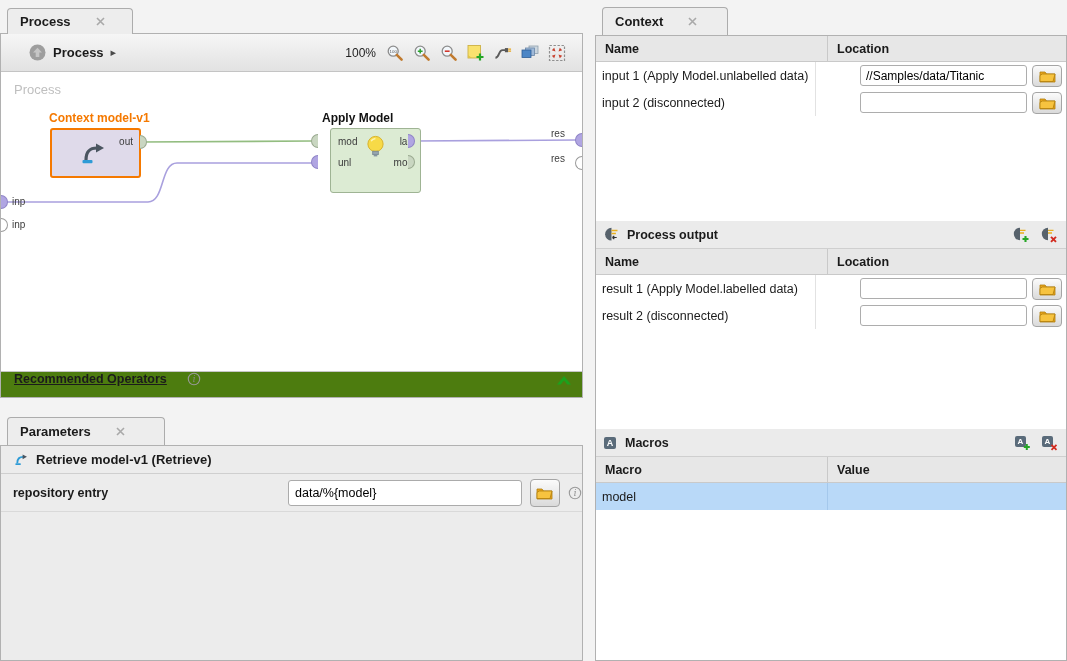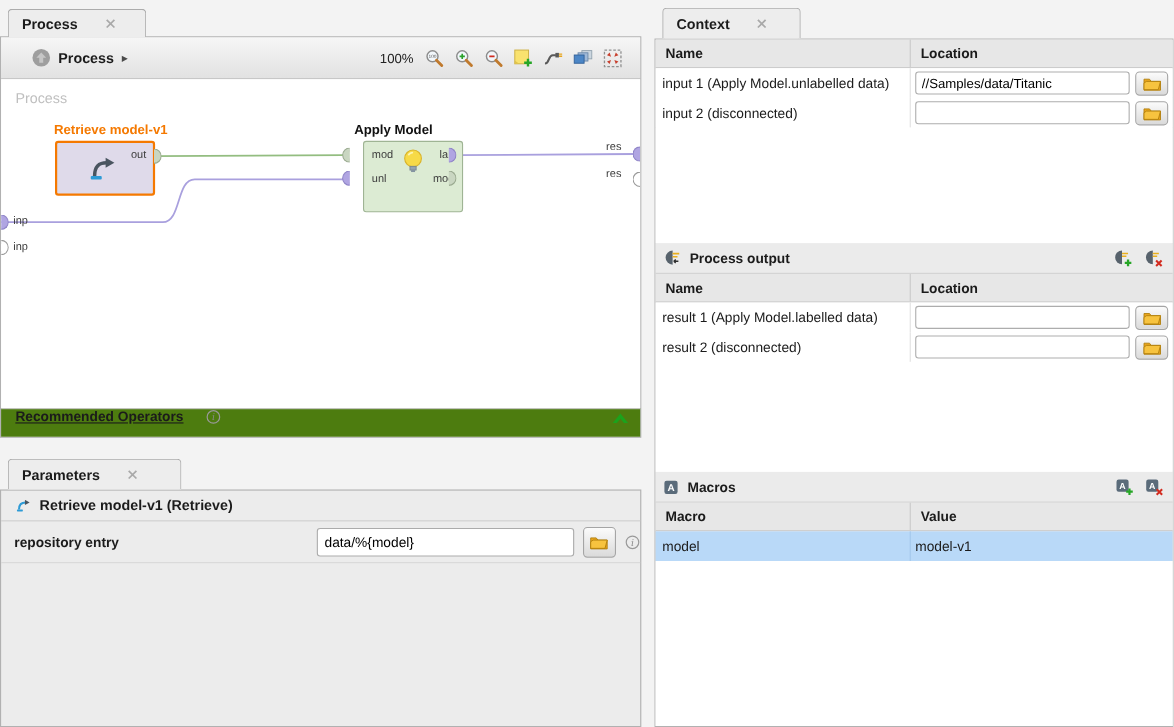--- a/index.html
+++ b/index.html
@@ -82,21 +82,21 @@
   #context-panel { left:595px; top:35px; width:472px; height:626px; background:#FFFFFF; display:flex; flex-direction:column; }
   .sec-header {
     flex:0 0 28px; display:flex; align-items:center; gap:7px; padding:0 7px;
     background:#EBEBEB; border-bottom:1px solid #CFCFCF; font-size:12.5px; font-weight:bold;
   }
   .sec-actions { margin-left:auto; display:flex; gap:9px; }
   .sec-actions button { background:none; border:none; padding:0; display:flex; cursor:pointer; }
   .thead { flex:0 0 26px; display:flex; align-items:flex-end; background:#E7E7E7; border-bottom:1px solid #C9C9C9; font-size:12.5px; font-weight:bold; }
   .col-name { width:232px; padding-left:9px; border-right:1px solid #C9C9C9; height:100%; display:flex; align-items:center; }
   .col-loc  { flex:1; padding-left:9px; display:flex; align-items:center; height:100%; }
-  .trow { flex:0 0 27px; display:flex; align-items:flex-end; background:#FFF; font-size:12.5px; }
+  .trow { flex:0 0 27px; display:flex; align-items:flex-end; background:#FFF; font-size:12.5px;gap:40px; }
   .trow .col-name { padding-left:6px; border-right:1px solid #E2E2E2; font-weight:normal; }
   .trow .col-loc { padding:0 4px; gap:5px; }
   .loc-input {
     flex:1; height:21px; border:1px solid #ADADAD; border-radius:3px;
     font-size:12px; padding:0 5px; font-family:inherit; background:#fff; min-width:0;
   }
   .loc-folder {
     flex:0 0 30px; height:22px; align-self:center; display:flex; align-items:center; justify-content:center;
     background:linear-gradient(#FBFBFB,#DADADA); border:1px solid #A5A5A5; border-radius:4px; padding:0;
   }
@@ -188,21 +188,21 @@
 
   <div class="canvas">
     <span class="watermark">Process</span>
 
     <svg class="wires" width="581" height="299">
       <path d="M139,70 L311,69" stroke="#93BD80" stroke-width="1.6" fill="none"></path>
       <path d="M0,130 L147,130 C164,130 159,91 176,91 L311,91" stroke="#A9A0DE" stroke-width="1.6" fill="none"></path>
       <path d="M414,69 L576,68" stroke="#A9A0DE" stroke-width="1.6" fill="none"></path>
     </svg>
 
-    <span class="op-label lbl-retrieve">Retrieve model-v1</span>
+    <span class="op-label lbl-retrieve">Context model-v1</span>
     <div class="op op-retrieve">
       <svg width="28" height="26" viewBox="0 0 28 26" style="position:absolute;left:26px;top:11px;">
         <path d="M8,19 C8,10 12,7 19,7" stroke="#4A5560" stroke-width="3.2" fill="none"></path>
         <path d="M18,2.5 L26,7 L18,11.5 Z" fill="#4A5560"></path>
         <rect x="4.5" y="19" width="10" height="3.2" rx="1" fill="#2E9BD6"></rect>
       </svg>
       <span class="port-label" style="right:6px;top:6px;">out</span>
     </div>
     <div class="port pr sage" style="left:139px;top:63px;"></div>
 
@@ -403,16 +403,15 @@
         </svg>
       </button>
     </span>
   </div>
   <div class="thead">
     <span class="col-name">Macro</span>
     <span class="col-loc">Value</span>
   </div>
   <div class="trow selected">
     <span class="col-name">model</span>
-    <span class="col-loc">model-v1</span>
   </div>
   <div class="spacer-fill"></div>
 </div>
 
 </body></html>

